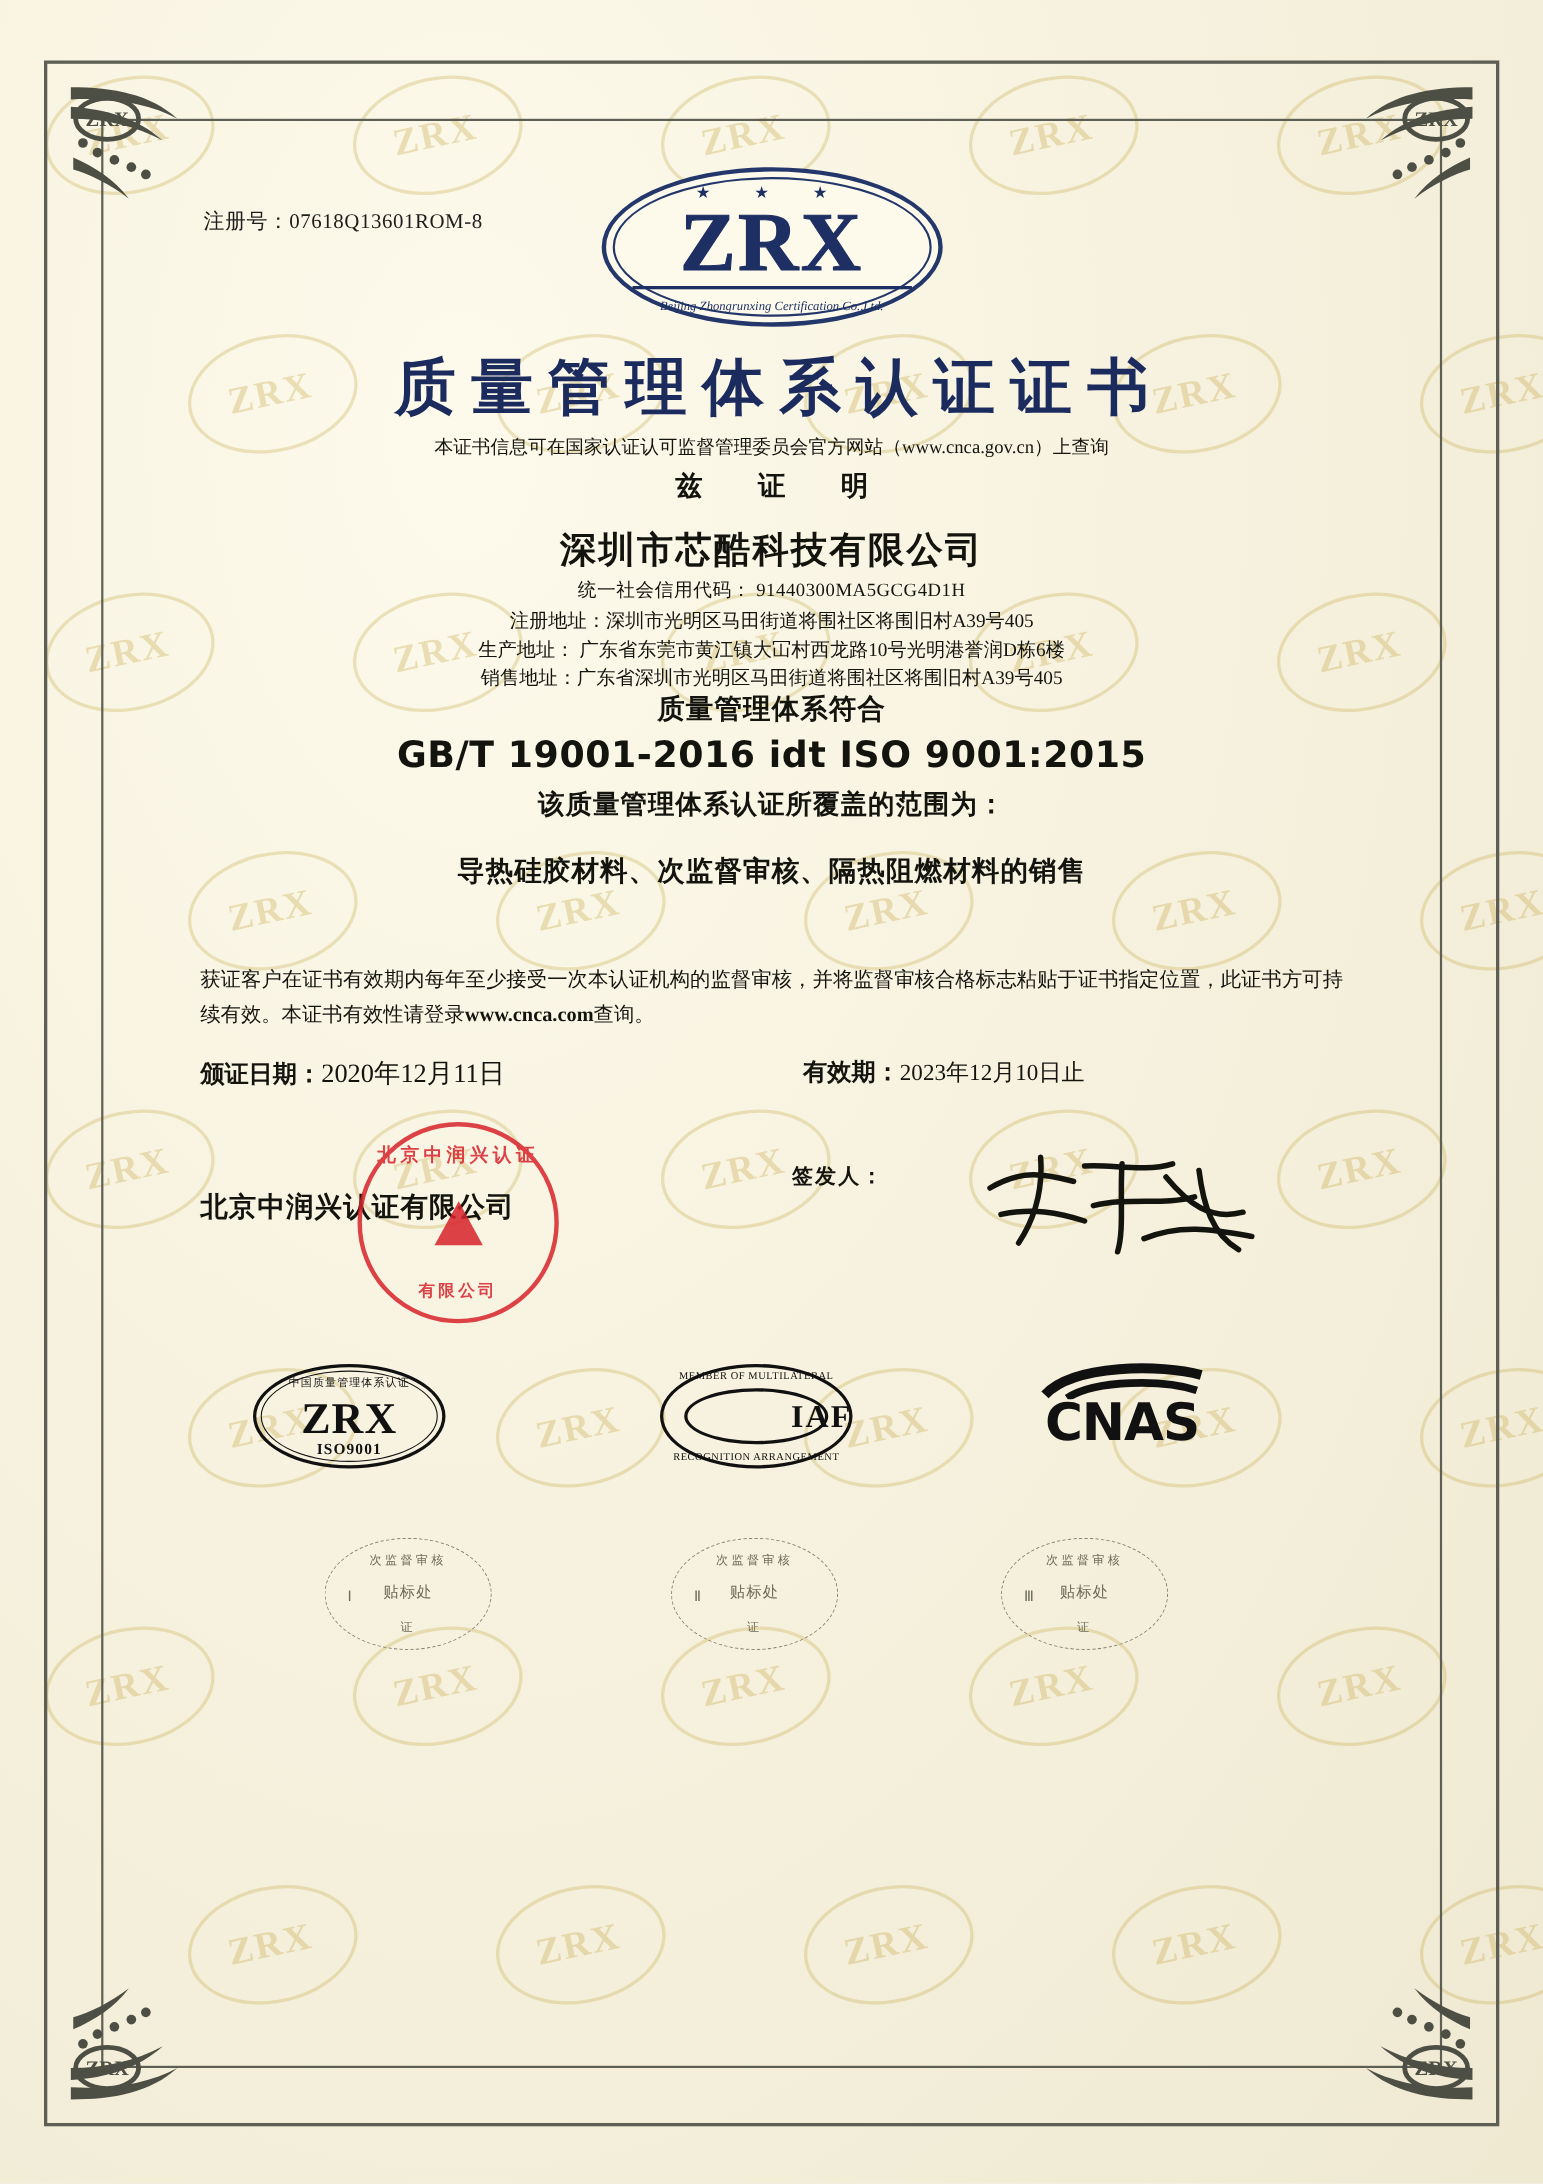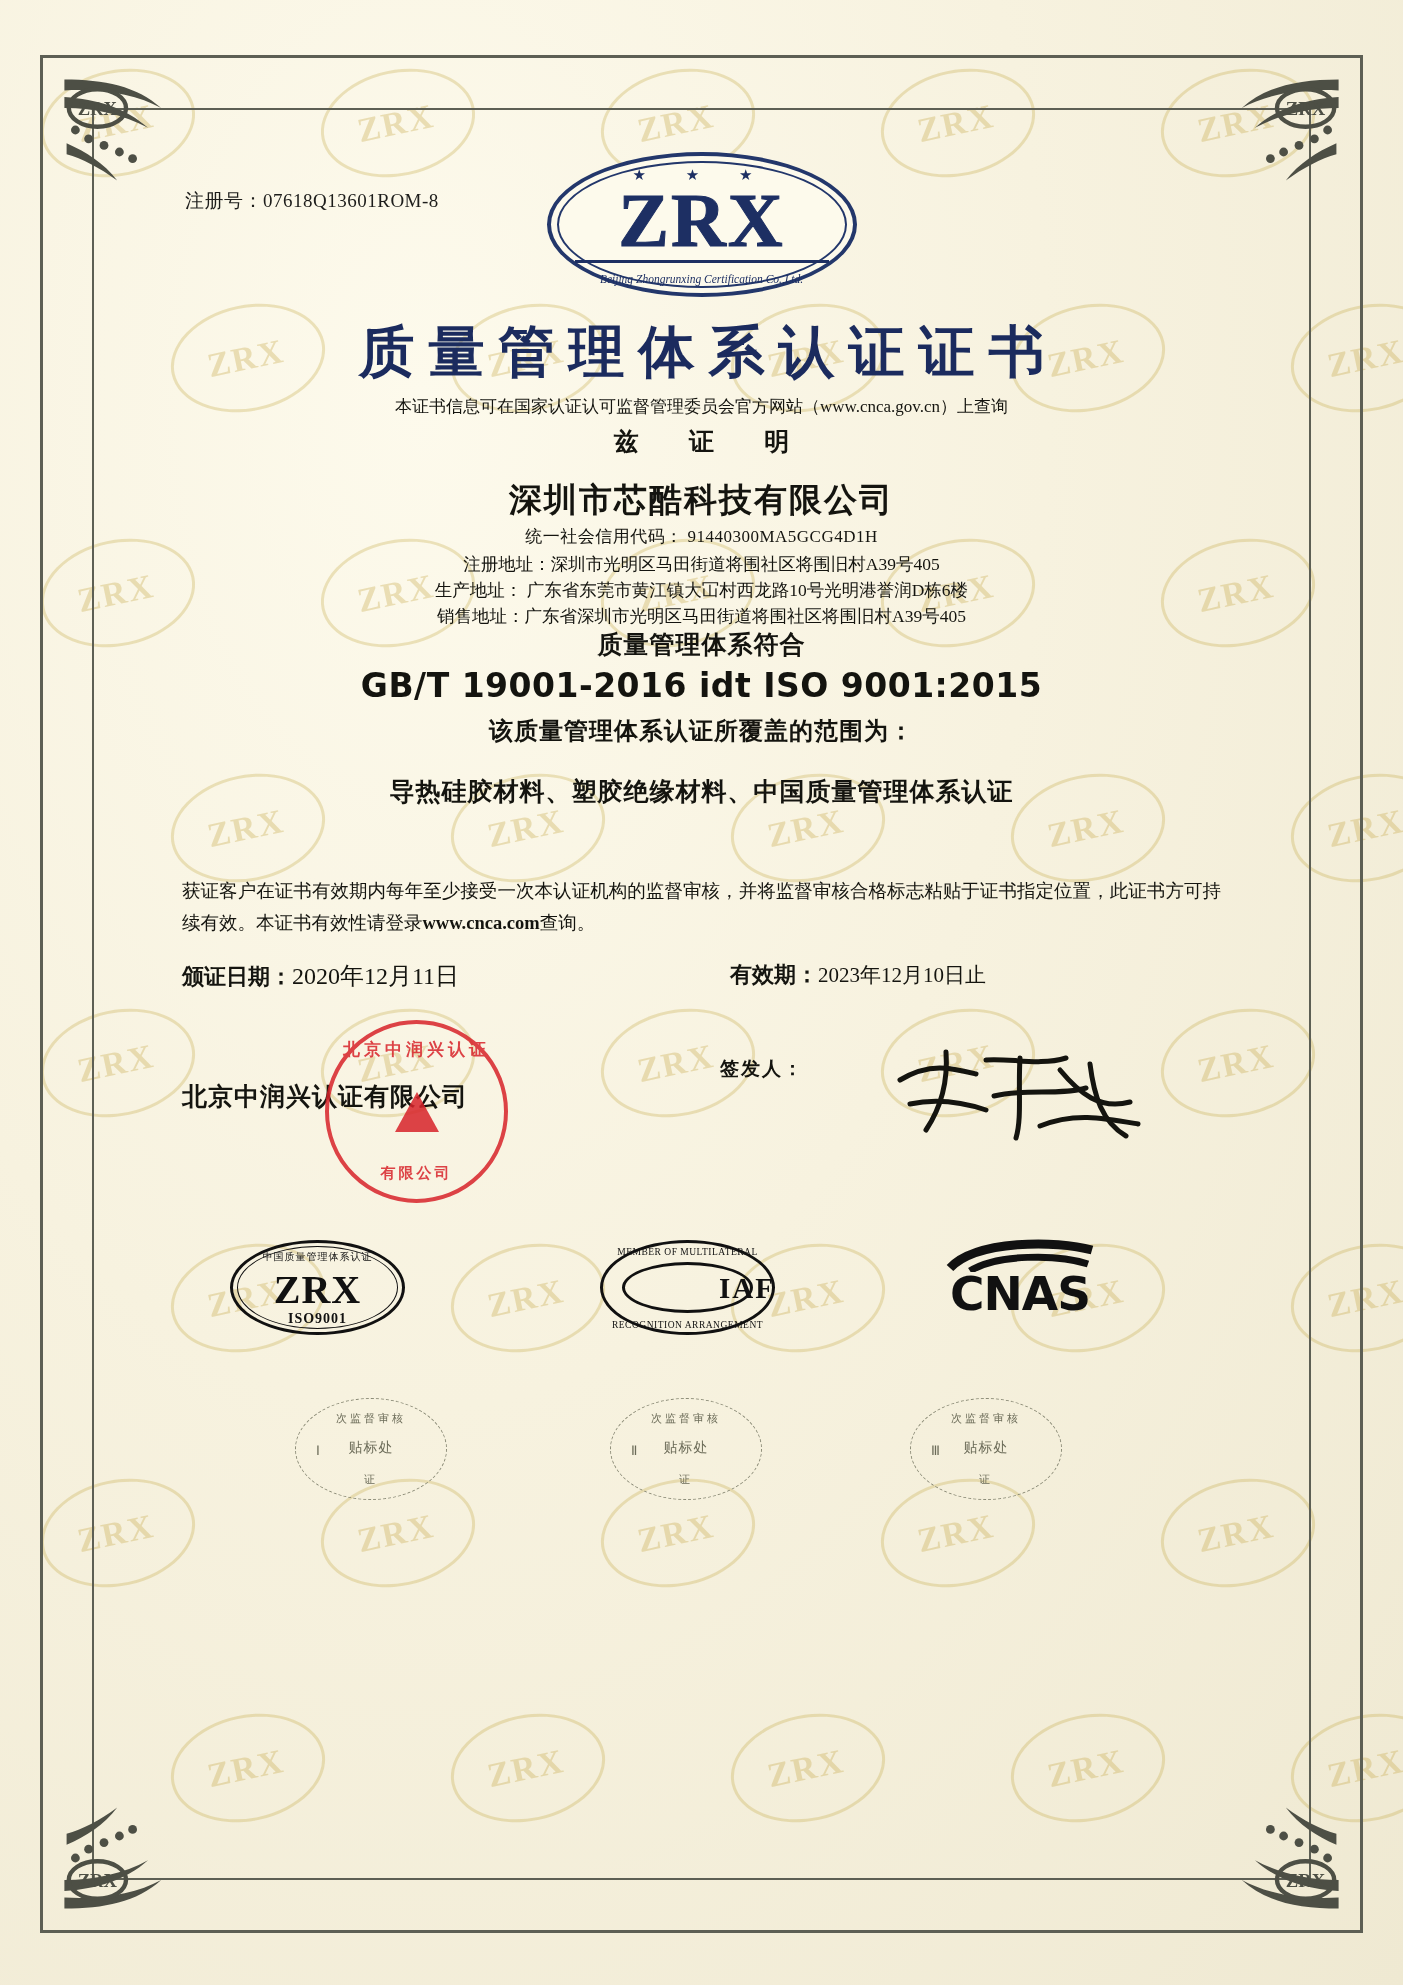--- a/index.html
+++ b/index.html
@@ -393,21 +393,21 @@
 
     <div class="company">深圳市芯酷科技有限公司</div>
     <div class="credit">统一社会信用代码： 91440300MA5GCG4D1H</div>
     <div class="addr addr1">注册地址：深圳市光明区马田街道将围社区将围旧村A39号405</div>
     <div class="addr addr2">生产地址： 广东省东莞市黄江镇大冚村西龙路10号光明港誉润D栋6楼</div>
     <div class="addr addr3">销售地址：广东省深圳市光明区马田街道将围社区将围旧村A39号405</div>
 
     <div class="conform">质量管理体系符合</div>
     <div class="standard">GB/T 19001-2016 idt ISO 9001:2015</div>
     <div class="scope-label">该质量管理体系认证所覆盖的范围为：</div>
-    <div class="scope-text">导热硅胶材料、塑胶绝缘材料、中国质量管理体系认证</div>
+    <div class="scope-text">导热硅胶材料、次监督审核、隔热阻燃材料的销售</div>
 
     <div class="para">
       <span>获证客户在证书有效期内每年至少接受一次本认证机构的监督审核，并将监督审核合格标志粘贴于证书指定位置，此证书方可持续有效。本证书有效性请登录</span><b>www.cnca.com</b><span>查询。</span>
     </div>
 
     <div class="issue-date">
       <span>颁证日期：</span><span class="v">2020年12月11日</span>
     </div>
     <div class="valid-date">
       <span>有效期：</span><span class="v">2023年12月10日止</span>

